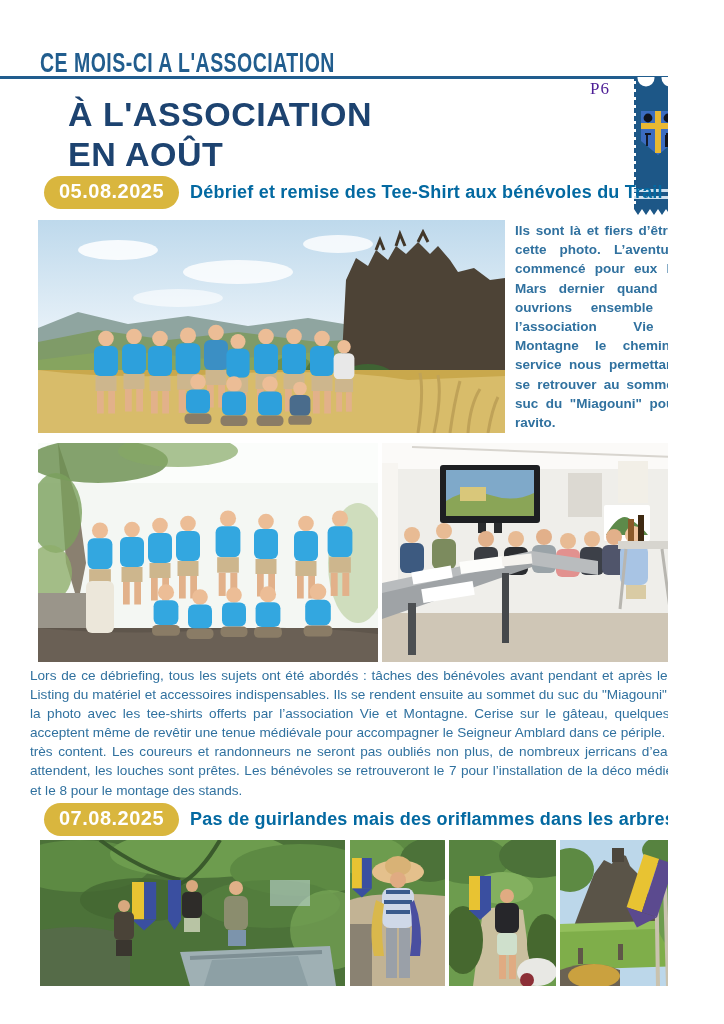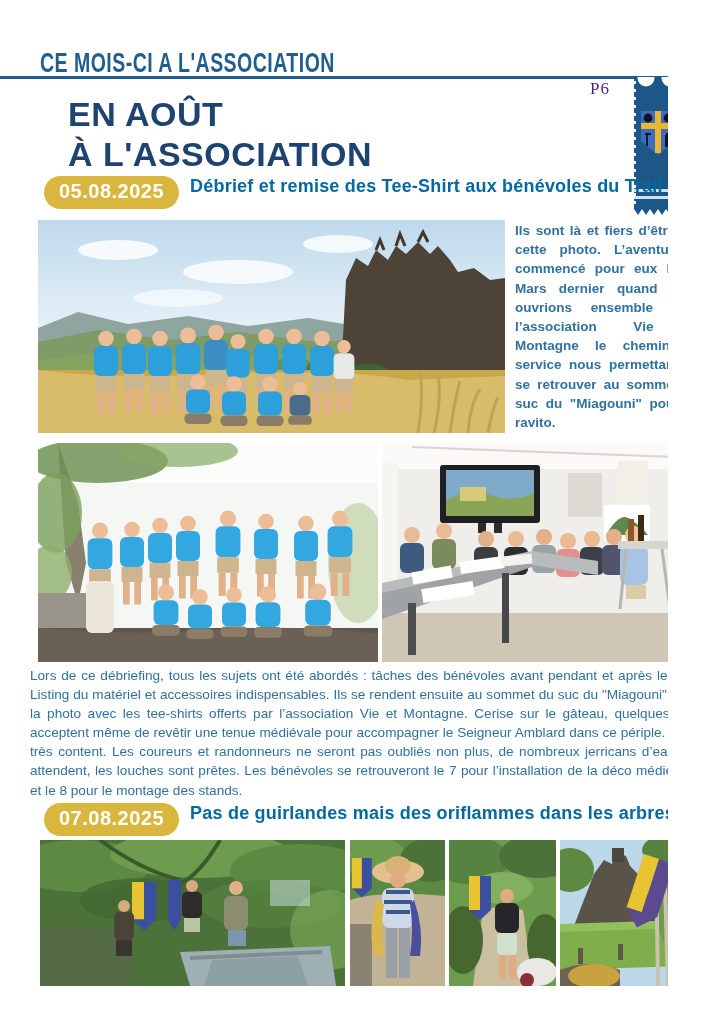--- a/index.html
+++ b/index.html
@@ -20,21 +20,21 @@
   }
   .rule{position:absolute;left:0;top:76px;width:724px;height:3px;background:#215d8e;}
   
   .banner{position:absolute;left:631px;top:77px;}
   
   .title{
     position:absolute;left:68px;top:94px;
     font-size:34px;font-weight:800;color:#1d4370;line-height:40px;letter-spacing:0.5px;
   }
   
-  .daterow{position:absolute;display:flex;align-items:flex-start;gap:11px;}
+  .daterow{position:absolute;display:flex;align-items:center;gap:11px;}
   .daterow.first{left:44px;top:176px;}
   .daterow.second{left:44px;top:803px;}
   .badge{
     background:#d9b63e;color:#ffffff;font-weight:700;font-size:20px;
     padding:4px 15px 6px 15px;border-radius:22px;letter-spacing:0.5px;
   }
   .headline{font-size:18px;font-weight:700;color:#0369a1;letter-spacing:0.2px;white-space:nowrap;}
   
   .sidetext{
     position:absolute;left:515px;top:221px;width:187px;height:212px;
@@ -104,22 +104,22 @@
       <path d="M14,57 h6 M16,57 v12" stroke="#10131c" stroke-width="1.8" fill="none"></path>
       <rect x="34" y="58" width="5" height="12" fill="#10131c"></rect>
       <rect x="35" y="56" width="3" height="3" fill="#10131c"></rect>
       <rect x="3" y="112" width="48" height="3" fill="#cfe0ee"></rect>
       <rect x="3" y="119" width="48" height="3" fill="#cfe0ee"></rect>
       <path d="M3,132 l4,6 l4,-6 l4,6 l4,-6 l4,6 l4,-6 l4,6 l4,-6 l4,6 l4,-6 l4,6 l4,-6 l4,6 l4,-6" fill="#1d5787"></path>
     </svg>
   </div>
 
   <div class="title">
+    <div>À L'ASSOCIATION</div>
     <div>EN AOÛT</div>
-    <div>À L'ASSOCIATION</div>
   </div>
 
   <div class="daterow first">
     <span class="badge">05.08.2025</span>
     <span class="headline">Débrief et remise des Tee-Shirt aux bénévoles du Trail</span>
   </div>
 
   <div class="ph ph1">
     <svg width="467" height="213" viewBox="0 0 467 213">
       <defs>

